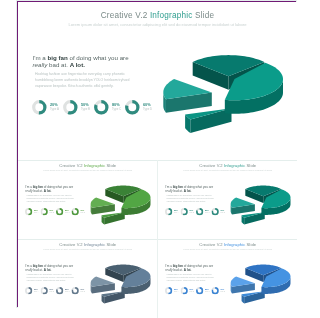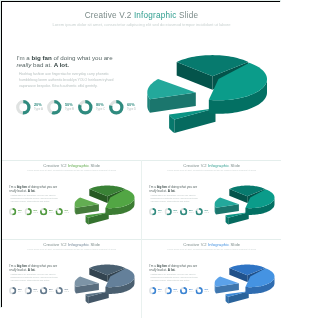--- a/index.html
+++ b/index.html
@@ -1,17 +1,17 @@
 <!DOCTYPE html>
 <html><head>
 <meta charset="utf-8">
 <style>
 html,body{margin:0;padding:0;}
 body{width:281px;height:318px;background:#ffffff;font-family:"Liberation Sans",sans-serif;overflow:hidden;}
-.card{position:absolute;left:0;top:0;width:281px;height:308px;box-sizing:border-box;border:1px solid #e4eeec;background:#000000;}
+.card{position:absolute;left:16px;top:0;width:281px;height:308px;box-sizing:border-box;border:1px solid #e4eeec;background:#701a75;}
 .panel{position:absolute;overflow:hidden;background:#fff;}
 .divh{position:absolute;background:#e4eeec;height:1px;}
 .divv{position:absolute;background:#e9f1ef;width:1px;}
 .slide{position:absolute;left:0;top:0;width:279px;height:158px;transform-origin:0 0;}
 .hdr{position:absolute;left:0;top:9px;width:279px;text-align:center;}
 .hdr .title{font-size:8.2px;color:#7a8a88;letter-spacing:.2px;white-space:nowrap;}
 .hdr .title b{font-weight:400;}
 .hdr .sub{font-size:4.1px;color:#c8d1d0;margin-top:2px;}
 .lead{position:absolute;left:14.5px;top:51.5px;width:101px;font-size:6.2px;line-height:7.8px;color:#596766;}
 .lead b{font-weight:700;color:#364544;}

